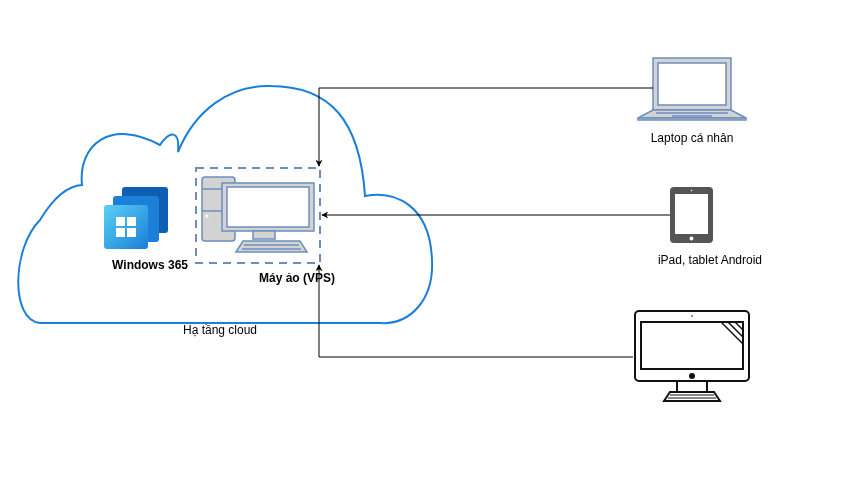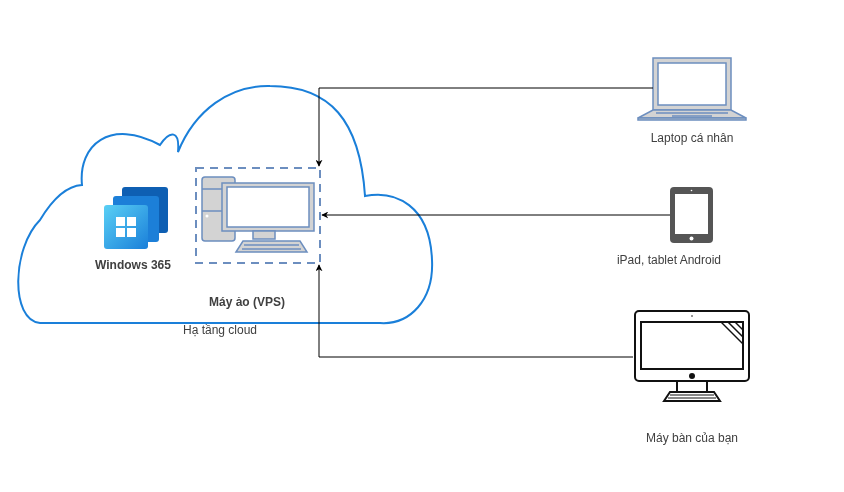--- a/index.html
+++ b/index.html
@@ -1,19 +1,19 @@
 <!DOCTYPE html>
 <html><head>
   <meta charset="utf-8">
   <style>
     html, body { margin:0; padding:0; background:#ffffff; }
     body { width:844px; height:492px; position:relative; overflow:hidden; font-family:"Liberation Sans", sans-serif; }
     svg.canvas { position:absolute; left:0; top:0; }
-    .lbl { position:absolute; text-align:center; color:#404040; font-size:12px; line-height:15px; white-space:nowrap; }
-    .bold { font-weight:bold; }
+    .lbl { position:absolute; text-align:center; color:#000000; font-size:12px; line-height:15px; white-space:nowrap; }
+    .bold { font-weight:bold;text-align:right; }
   </style>
 </head>
 <body>
 
 <svg class="canvas" width="844" height="492" viewBox="0 0 844 492">
   <defs>
     <marker id="arr" viewBox="0 0 10 10" refX="9" refY="5" markerWidth="7" markerHeight="7" orient="auto">
       <path d="M0,0 L10,5 L0,10 L3,5 z" fill="#000"></path>
     </marker>
     <linearGradient id="w1" x1="0" y1="0" x2="1" y2="1">
@@ -79,29 +79,28 @@
     <line x1="670" y1="395" x2="714" y2="395" stroke-width="1"></line>
     <line x1="668" y1="398" x2="716" y2="398" stroke-width="1"></line>
   </g>
 
   <path d="M653,88 L319,88 L319,166" fill="none" stroke="#000" stroke-width="1" marker-end="url(#arr)"></path>
   <path d="M670,215 L322,215" fill="none" stroke="#000" stroke-width="1" marker-end="url(#arr)"></path>
   <path d="M633,357 L319,357 L319,265" fill="none" stroke="#000" stroke-width="1" marker-end="url(#arr)"></path>
 </svg>
 
 <div class="lbl bold" style="left:78px; top:258px; width:110px;">Windows 365</div>
-<div class="lbl bold" style="left:188px; top:271px; width:118px;margin-top:24px;">Máy ảo (VPS)</div>
+<div class="lbl bold" style="left:217px; top:271px; width:118px;">Máy ảo (VPS)</div>
 
 <div class="lbl" style="left:160px; top:323px; width:120px;">
   <div>Hạ tầng cloud</div>
 </div>
 
 <div class="lbl" style="left:570px; top:131px; width:244px;">
   <div>Laptop cá nhân</div>
 </div>
 
-<div class="lbl" style="left:599px; top:253px; width:140px;">
+<div class="lbl" style="left:622px; top:253px; width:140px;text-align:right;">
   <div>iPad, tablet Android</div>
 </div>
 
 <div class="lbl" style="left:622px; top:431px; width:140px;">
-  <div>Máy bàn của bạn</div>
 </div>
 
 </body></html>

